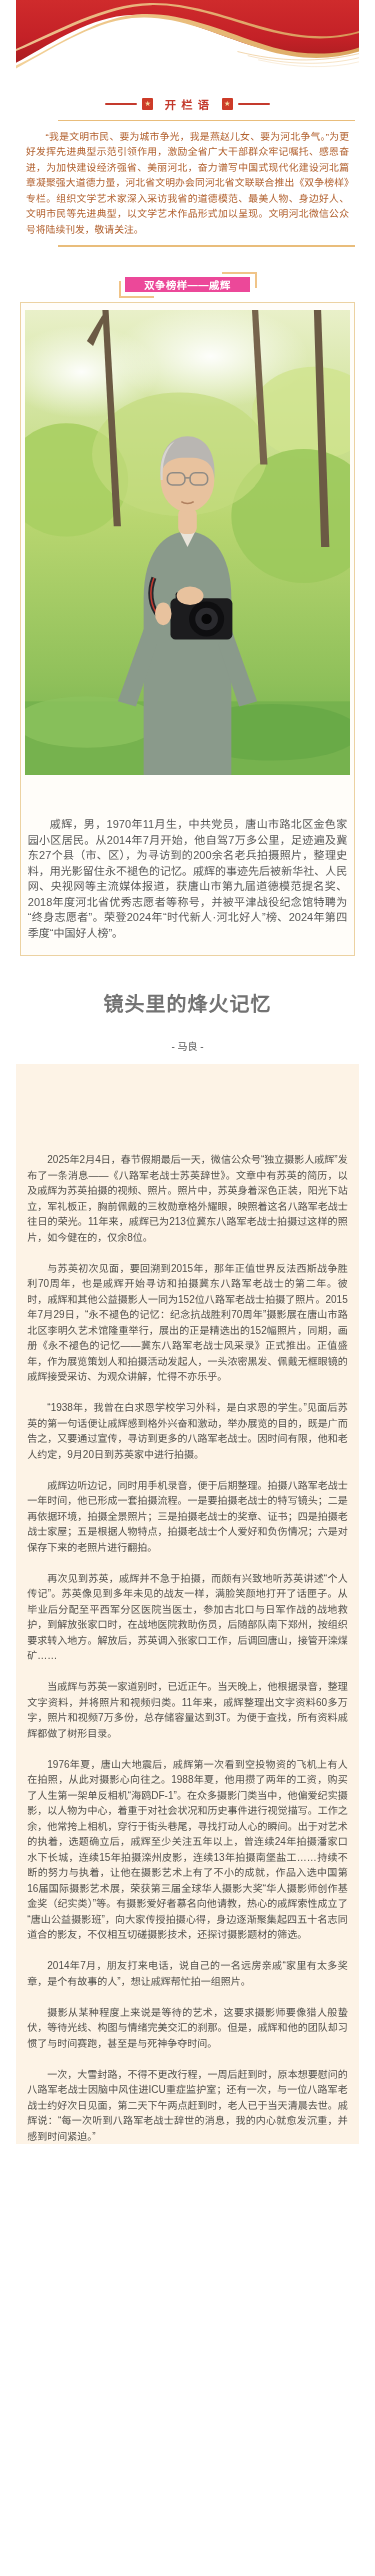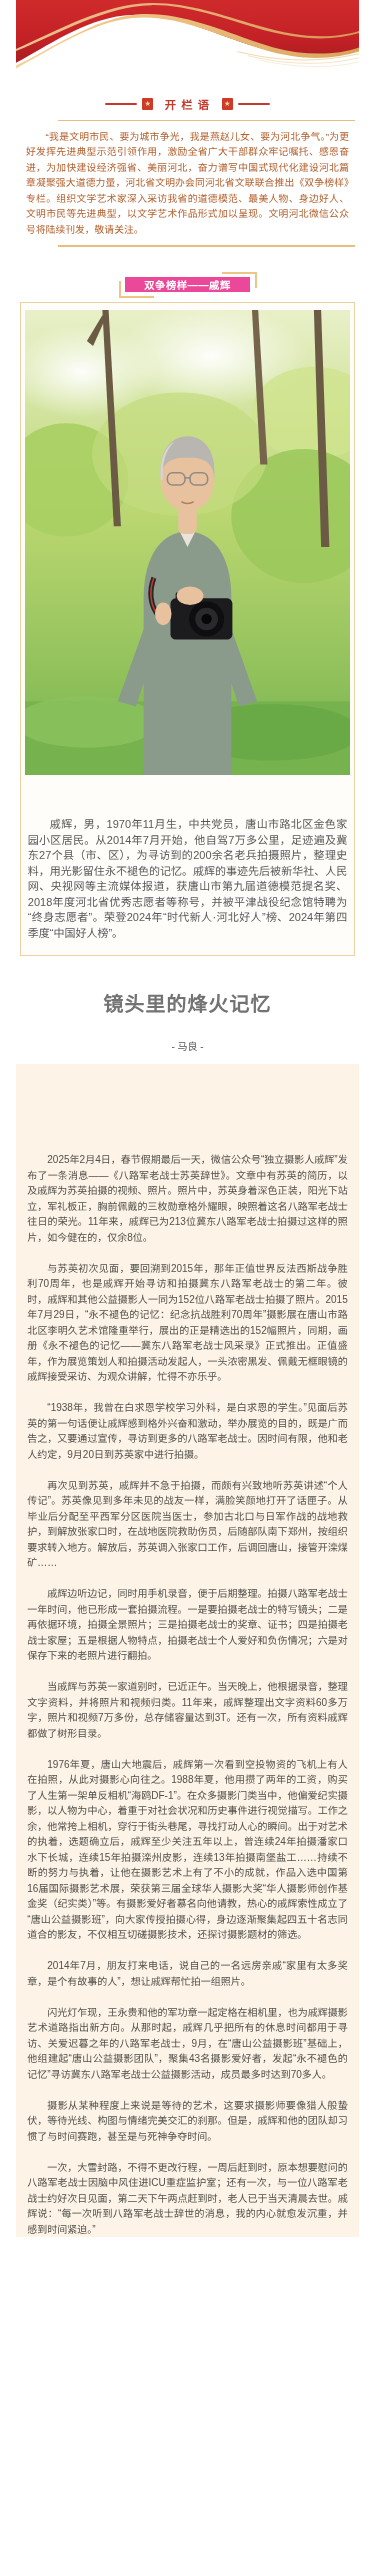--- a/index.html
+++ b/index.html
@@ -147,25 +147,24 @@
     <div class="bio-text">戚辉，男，1970年11月生，中共党员，唐山市路北区金色家园小区居民。从2014年7月开始，他自驾7万多公里，足迹遍及冀东27个县（市、区），为寻访到的200余名老兵拍摄照片，整理史料，用光影留住永不褪色的记忆。戚辉的事迹先后被新华社、人民网、央视网等主流媒体报道，获唐山市第九届道德模范提名奖、2018年度河北省优秀志愿者等称号，并被平津战役纪念馆特聘为“终身志愿者”。荣登2024年“时代新人·河北好人”榜、2024年第四季度“中国好人榜”。</div>
   </div>
 
   <div class="article-title">镜头里的烽火记忆</div>
   <div class="article-author">- 马良 -</div>
 
   <div class="article-body">
     <p>2025年2月4日，春节假期最后一天，微信公众号“独立摄影人戚辉”发布了一条消息——《八路军老战士苏英辞世》。文章中有苏英的简历，以及戚辉为苏英拍摄的视频、照片。照片中，苏英身着深色正装，阳光下站立，军礼板正，胸前佩戴的三枚勋章格外耀眼，映照着这名八路军老战士往日的荣光。11年来，戚辉已为213位冀东八路军老战士拍摄过这样的照片，如今健在的，仅余8位。</p>
     <p>与苏英初次见面，要回溯到2015年，那年正值世界反法西斯战争胜利70周年，也是戚辉开始寻访和拍摄冀东八路军老战士的第二年。彼时，戚辉和其他公益摄影人一同为152位八路军老战士拍摄了照片。2015年7月29日，“永不褪色的记忆：纪念抗战胜利70周年”摄影展在唐山市路北区李明久艺术馆隆重举行，展出的正是精选出的152幅照片，同期，画册《永不褪色的记忆——冀东八路军老战士风采录》正式推出。正值盛年，作为展览策划人和拍摄活动发起人，一头浓密黑发、佩戴无框眼镜的戚辉接受采访、为观众讲解，忙得不亦乐乎。</p>
     <p>“1938年，我曾在白求恩学校学习外科，是白求恩的学生。”见面后苏英的第一句话便让戚辉感到格外兴奋和激动，举办展览的目的，既是广而告之，又要通过宣传，寻访到更多的八路军老战士。因时间有限，他和老人约定，9月20日到苏英家中进行拍摄。</p>
+    <p>戚辉边听边记，同时用手机录音，便于后期整理。拍摄八路军老战士一年时间，他已形成一套拍摄流程。一是要拍摄老战士的特写镜头；二是再依据环境，拍摄全景照片；三是拍摄老战士的奖章、证书；四是拍摄老战士家屋；五是根据人物特点，拍摄老战士个人爱好和负伤情况；六是对保存下来的老照片进行翻拍。</p>
     <p>再次见到苏英，戚辉并不急于拍摄，而颇有兴致地听苏英讲述“个人传记”。苏英像见到多年未见的战友一样，满脸笑颜地打开了话匣子。从毕业后分配至平西军分区医院当医士，参加古北口与日军作战的战地救护，到解放张家口时，在战地医院救助伤员，后随部队南下郑州，按组织要求转入地方。解放后，苏英调入张家口工作，后调回唐山，接管开滦煤矿……</p>
-    <p>戚辉边听边记，同时用手机录音，便于后期整理。拍摄八路军老战士一年时间，他已形成一套拍摄流程。一是要拍摄老战士的特写镜头；二是再依据环境，拍摄全景照片；三是拍摄老战士的奖章、证书；四是拍摄老战士家屋；五是根据人物特点，拍摄老战士个人爱好和负伤情况；六是对保存下来的老照片进行翻拍。</p>
-    <p>当戚辉与苏英一家道别时，已近正午。当天晚上，他根据录音，整理文字资料，并将照片和视频归类。11年来，戚辉整理出文字资料60多万字，照片和视频7万多份，总存储容量达到3T。还有一次，所有资料戚辉都做了树形目录。</p>
+    <p>当戚辉与苏英一家道别时，已近正午。当天晚上，他根据录音，整理文字资料，并将照片和视频归类。11年来，戚辉整理出文字资料60多万字，照片和视频7万多份，总存储容量达到3T。为便于查找，所有资料戚辉都做了树形目录。</p>
     <p>1976年夏，唐山大地震后，戚辉第一次看到空投物资的飞机上有人在拍照，从此对摄影心向往之。1988年夏，他用攒了两年的工资，购买了人生第一架单反相机“海鸥DF-1”。在众多摄影门类当中，他偏爱纪实摄影，以人物为中心，着重于对社会状况和历史事件进行视觉描写。工作之余，他常挎上相机，穿行于街头巷尾，寻找打动人心的瞬间。出于对艺术的执着，选题确立后，戚辉至少关注五年以上，曾连续24年拍摄潘家口水下长城，连续15年拍摄滦州皮影，连续13年拍摄南堡盐工……持续不断的努力与执着，让他在摄影艺术上有了不小的成就，作品入选中国第16届国际摄影艺术展，荣获第三届全球华人摄影大奖“华人摄影师创作基金奖（纪实类）”等。有摄影爱好者慕名向他请教，热心的戚辉索性成立了“唐山公益摄影班”，向大家传授拍摄心得，身边逐渐聚集起四五十名志同道合的影友，不仅相互切磋摄影技术，还探讨摄影题材的筛选。</p>
     <p>2014年7月，朋友打来电话，说自己的一名远房亲戚“家里有太多奖章，是个有故事的人”，想让戚辉帮忙拍一组照片。</p>
-    <p>闪光灯乍现，王永贵和他的军功章一起定格在相机里，也为戚辉摄影艺术道路指出新方向。从那时起，戚辉几乎把所有的休息时间都用于寻访、关爱迟暮之年的八路军老战士，9月，在“唐山公益摄影班”基础上，他组建起“唐山公益摄影团队”，聚集43名摄影爱好者，发起“永不褪色的记忆”寻访冀东八路军老战士公益摄影活动，成员最多时达到70多人。</p>
     <p>摄影从某种程度上来说是等待的艺术，这要求摄影师要像猎人般蛰伏，等待光线、构图与情绪完美交汇的刹那。但是，戚辉和他的团队却习惯了与时间赛跑，甚至是与死神争夺时间。</p>
     <p>一次，大雪封路，不得不更改行程，一周后赶到时，原本想要慰问的八路军老战士因脑中风住进ICU重症监护室；还有一次，与一位八路军老战士约好次日见面，第二天下午两点赶到时，老人已于当天清晨去世。戚辉说：“每一次听到八路军老战士辞世的消息，我的内心就愈发沉重，并感到时间紧迫。”</p>
 
   </div>
 
 </div>
 
 
 </body></html>

